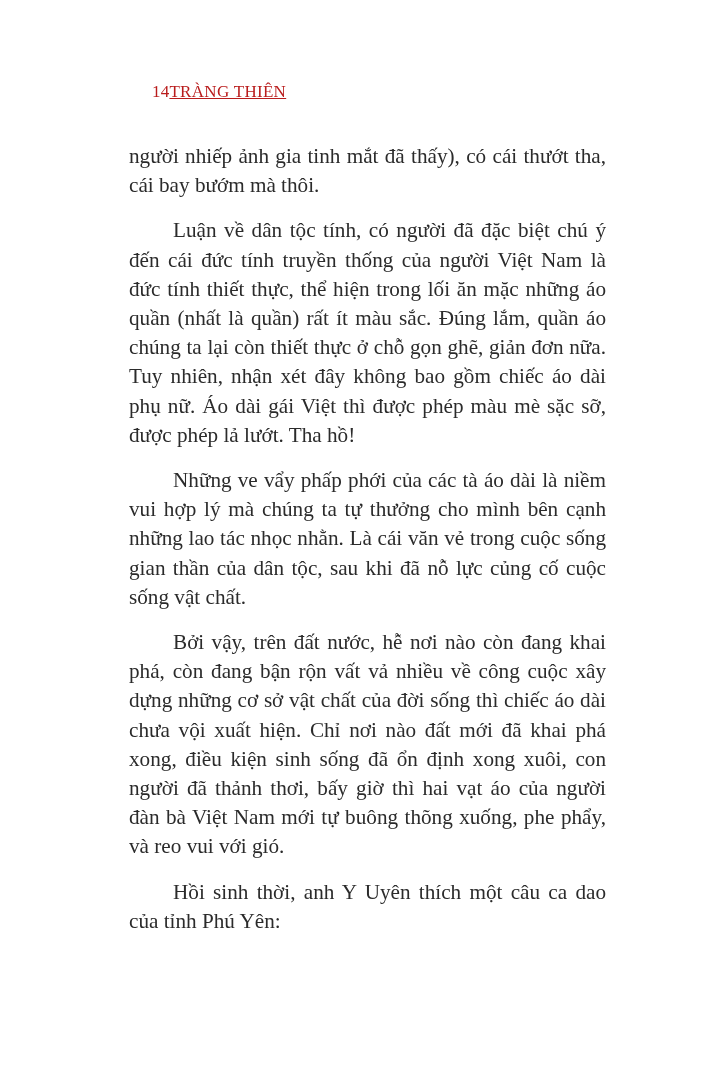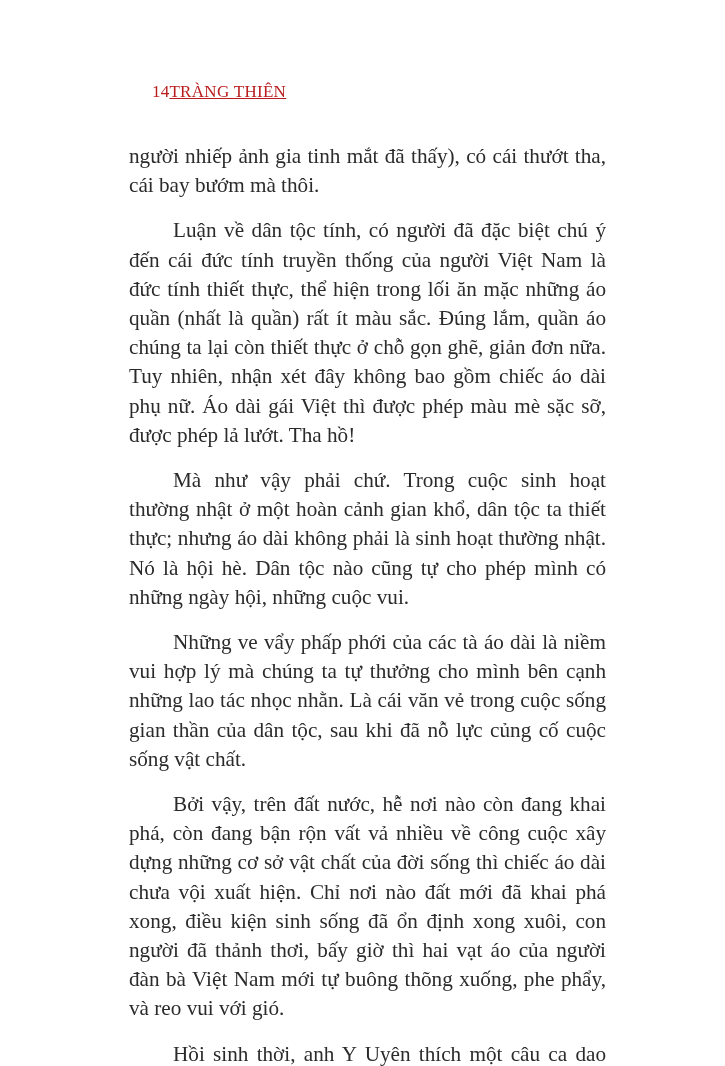--- a/index.html
+++ b/index.html
@@ -60,19 +60,18 @@
 <div class="page">
 
   <div class="running-header">
     <span class="page-number">14</span>
     <span class="book-title">TRÀNG THIÊN</span>
   </div>
 
   <div class="body-text">
     <p class="continuation">người nhiếp ảnh gia tinh mắt đã thấy), có cái thướt tha, cái bay bướm mà thôi.</p>
     <p>Luận về dân tộc tính, có người đã đặc biệt chú ý đến cái đức tính truyền thống của người Việt Nam là đức tính thiết thực, thể hiện trong lối ăn mặc những áo quần (nhất là quần) rất ít màu sắc. Đúng lắm, quần áo chúng ta lại còn thiết thực ở chỗ gọn ghẽ, giản đơn nữa. Tuy nhiên, nhận xét đây không bao gồm chiếc áo dài phụ nữ. Áo dài gái Việt thì được phép màu mè sặc sỡ, được phép lả lướt. Tha hồ!</p>
-    <p>Mà như vậy phải chứ. Trong cuộc sinh hoạt thường nhật ở một hoàn cảnh gian khổ, dân tộc ta thiết thực; nhưng áo dài không phải là sinh hoạt thường nhật. Nó là hội hè. Dân tộc nào cũng tự cho phép mình có những ngày hội, những cuộc vui.</p>
     <p>Những ve vẩy phấp phới của các tà áo dài là niềm vui hợp lý mà chúng ta tự thưởng cho mình bên cạnh những lao tác nhọc nhằn. Là cái văn vẻ trong cuộc sống gian thần của dân tộc, sau khi đã nỗ lực củng cố cuộc sống vật chất.</p>
     <p>Bởi vậy, trên đất nước, hễ nơi nào còn đang khai phá, còn đang bận rộn vất vả nhiều về công cuộc xây dựng những cơ sở vật chất của đời sống thì chiếc áo dài chưa vội xuất hiện. Chỉ nơi nào đất mới đã khai phá xong, điều kiện sinh sống đã ổn định xong xuôi, con người đã thảnh thơi, bấy giờ thì hai vạt áo của người đàn bà Việt Nam mới tự buông thõng xuống, phe phẩy, và reo vui với gió.</p>
-    <p>Hồi sinh thời, anh Y Uyên thích một câu ca dao của thống Phú Yên:</p>
+    <p>Hồi sinh thời, anh Y Uyên thích một câu ca dao của tỉnh Phú Yên:</p>
   </div>
 
 </div>
 
 </body></html>

